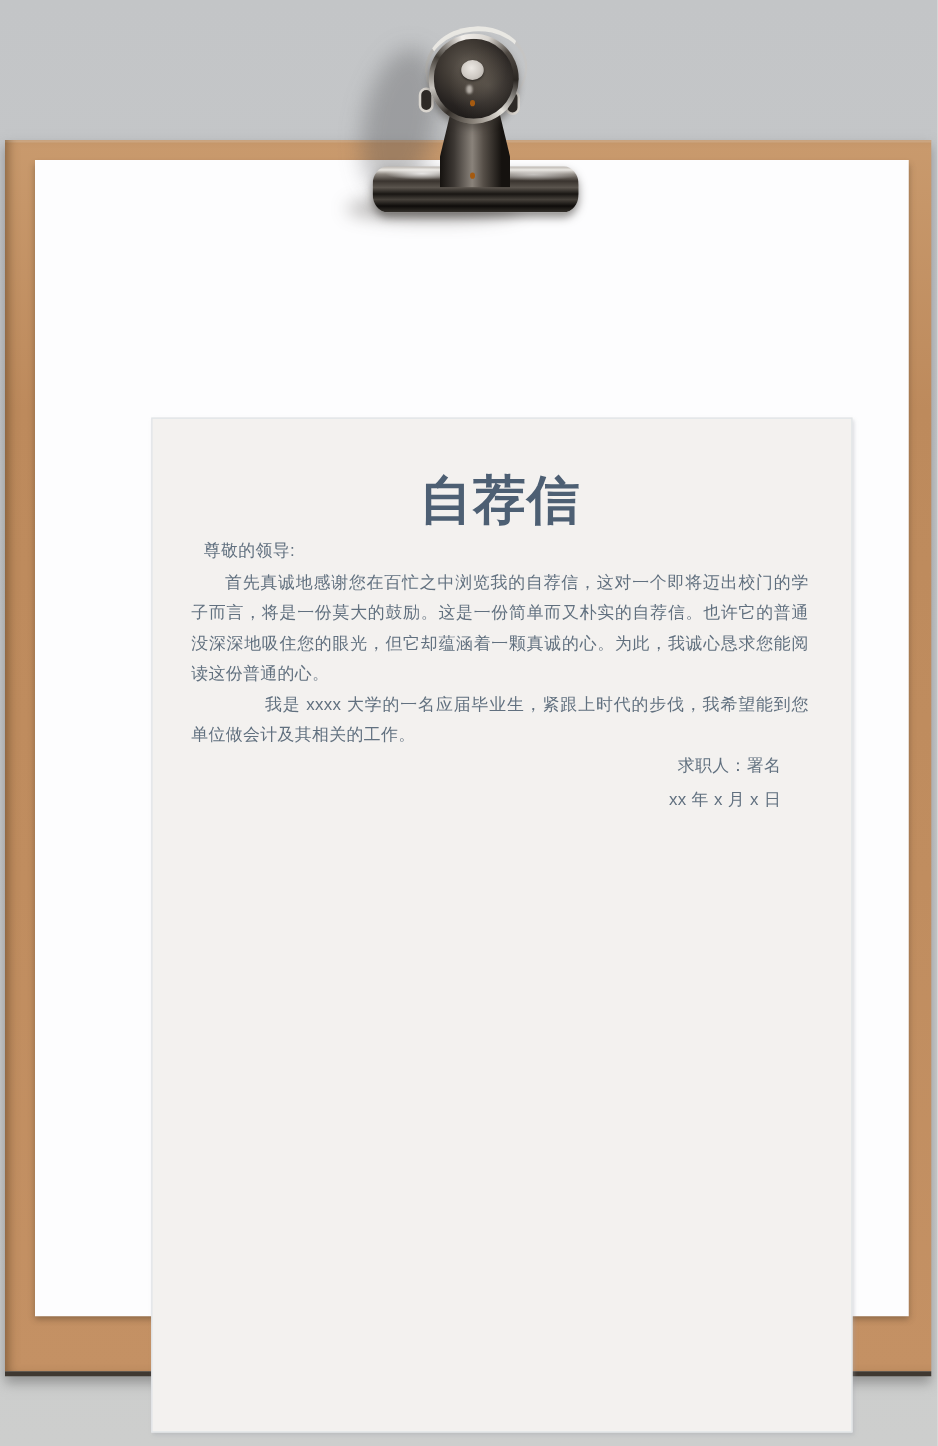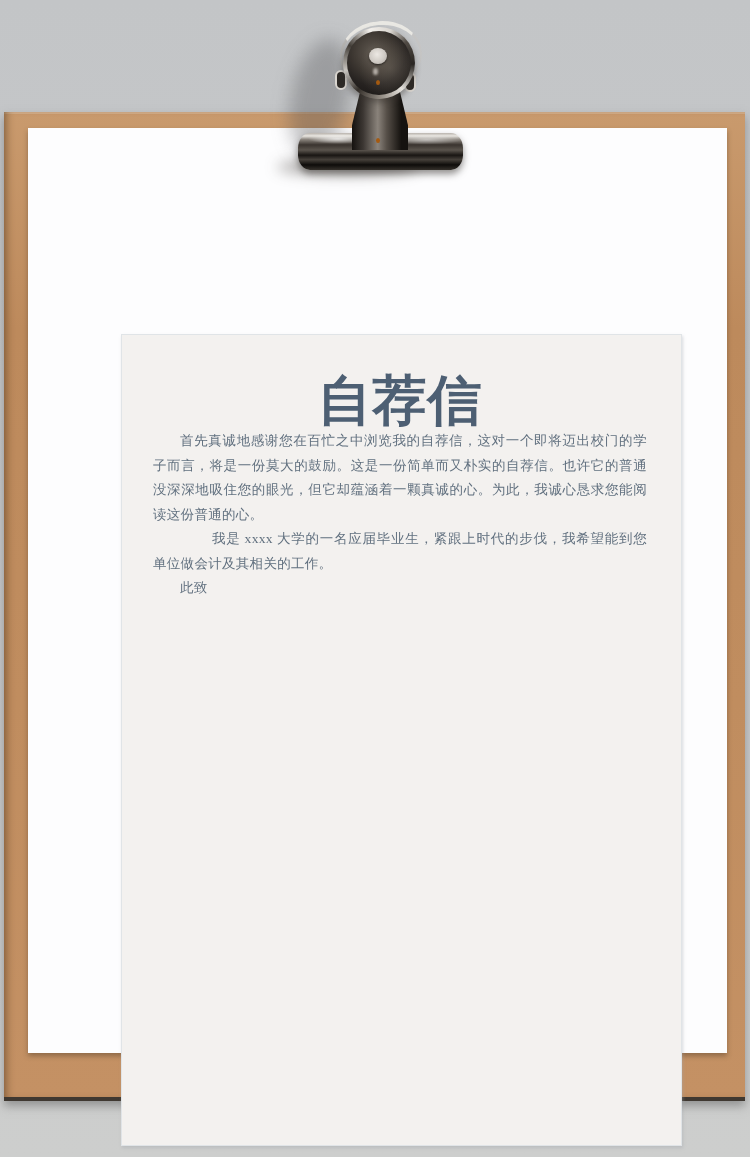--- a/index.html
+++ b/index.html
@@ -47,34 +47,33 @@
     color: #61707f;
     font-size: 13.5px;
     line-height: 24.5px;
     letter-spacing: 0.3px;
   }
   .letter-inner {
     padding: 0 34px 0 31px;
   }
   .title {
     margin: 36px 0 0 0;
-    font-size: 54px;
+    font-size: 42px;
     line-height: 58px;
     font-weight: 700;
     text-align: center;
     color: #4d5f73;
     letter-spacing: 1px;
   }
   .letter p { margin: 0; }
   .salutation { margin-top: 56px; text-indent: 10px; }
   .greeting   { margin-top: 24.5px; text-indent: 27px; }
   .para {
     text-align: justify;
     word-break: break-all;
-    font-family: Liberation Serif, serif;
   }
   .indent-s { text-indent: 27px; }
   .indent-l { text-indent: 59px; }
   .closing-1 { text-indent: 27px; }
   .closing-2 { text-indent: 0; }
   .signature { text-align: right; padding-right: 22px; }
   .sig-date  { margin-top: 3px !important; }
 
   
   .clip { position: absolute; left: 285px; top: 8px; width: 190px; height: 170px; }
@@ -167,23 +166,27 @@
 <body>
 
 <div class="stage">
 
   <div class="board"></div>
 
   <div class="paper">
     <div class="letter">
       <div class="letter-inner">
         <h1 class="title">自荐信</h1>
+        <p class="salutation">尊敬的领导:</p>
         <p class="para indent-s">首先真诚地感谢您在百忙之中浏览我的自荐信，这对一个即将迈出校门的学子而言，将是一份莫大的鼓励。这是一份简单而又朴实的自荐信。也许它的普通没深深地吸住您的眼光，但它却蕴涵着一颗真诚的心。为此，我诚心恳求您能阅读这份普通的心。</p>
         <p class="para indent-l">我是 xxxx 大学的一名应届毕业生，紧跟上时代的步伐，我希望能到您单位做会计及其相关的工作。</p>
-        <p class="para closing-1">此致</p>
+        <div class="signature">
+          <p>求职人：署名</p>
+          <p class="sig-date">xx 年 x 月 x 日</p>
+        </div>
       </div>
     </div>
   </div>
 
   <div class="clip">
     <div class="clip-shadow1"></div>
     <div class="clip-shadow2"></div>
     <div class="clip-bar"></div>
     <div class="clip-neck">
       <div class="clip-neck-dot"></div>

